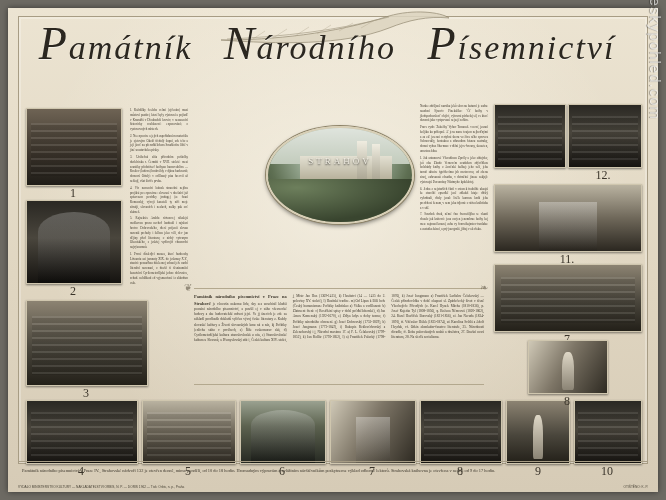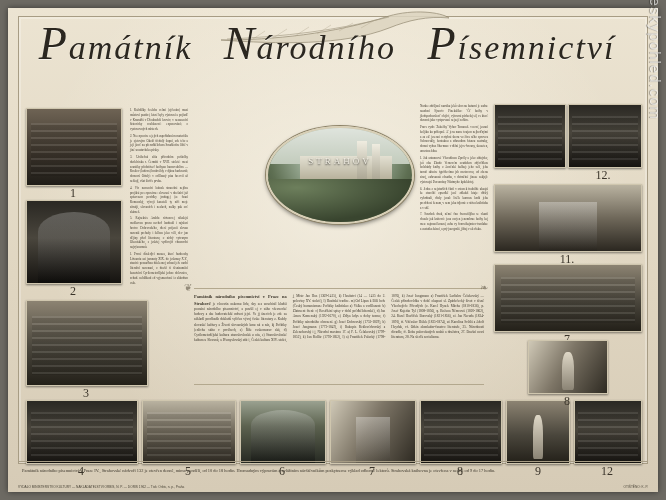--- a/index.html
+++ b/index.html
@@ -227,21 +227,21 @@
   <div class="ph g5 hall" style="left:322px;top:392px;width:84px;height:62px;"></div>
   <div class="num" style="left:349px;top:456px;">7</div>
 
   <div class="ph g2 shelf" style="left:412px;top:392px;width:80px;height:62px;"></div>
   <div class="num" style="left:437px;top:456px;">8</div>
 
   <div class="ph g3 stat" style="left:498px;top:392px;width:62px;height:62px;"></div>
   <div class="num" style="left:515px;top:456px;">9</div>
 
   <div class="ph g2 shelf" style="left:566px;top:392px;width:66px;height:62px;"></div>
-  <div class="num" style="left:584px;top:456px;">12</div>
+  <div class="num" style="left:584px;top:456px;">10</div>
 
   <div class="ph g2 shelf" style="left:486px;top:96px;width:70px;height:62px;"></div>
   <div class="ph g2 shelf" style="left:560px;top:96px;width:72px;height:62px;"></div>
   <div class="num" style="left:580px;top:160px;">12.</div>
 
   <div class="ph g4 hall" style="left:486px;top:176px;width:146px;height:66px;"></div>
   <div class="num" style="left:544px;top:244px;">11.</div>
 
   <div class="ph g3 shelf" style="left:486px;top:256px;width:146px;height:66px;"></div>
   <div class="num" style="left:544px;top:324px;">7</div>

